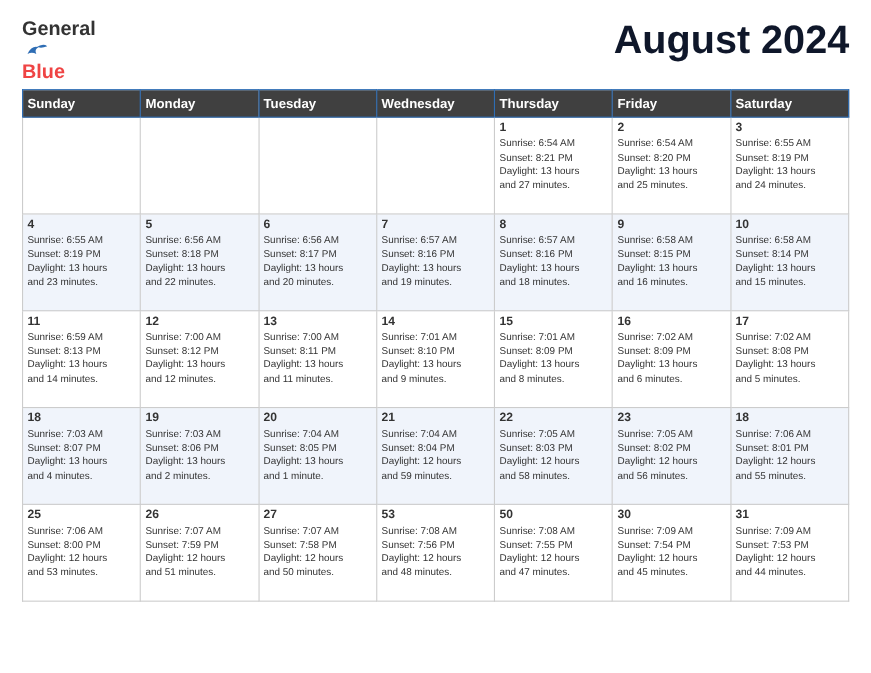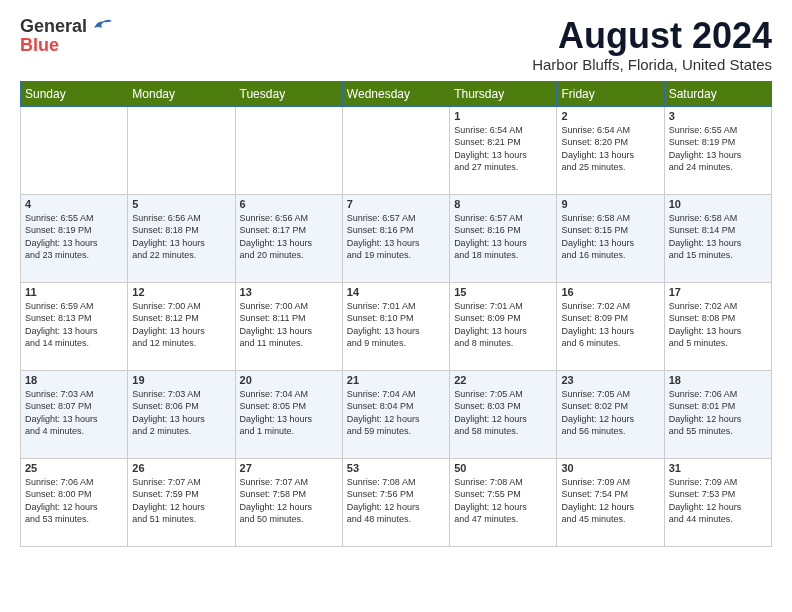--- a/index.html
+++ b/index.html
@@ -33,24 +33,24 @@
     .location {
       font-size: 15px;
       color: #333;
     }
     table {
       width: 100%;
       border-collapse: collapse;
       table-layout: fixed;
     }
     thead th {
-      background: #4d7c0f;
+      background: #404040;
       color: #fff;
       font-size: 12px;
-      font-weight: normal;
+      font-weight: bold;
       padding: 5px 4px;
       text-align: left;
       border: 1px solid #2e6db4;
     }
     tbody td {
       vertical-align: top;
       border: 1px solid #ccc;
       padding: 3px 4px;
       font-size: 9.5px;
       color: #333;
@@ -73,32 +73,31 @@
     }
     .empty-cell {
       background: #fff !important;
     }
   </style>
 </head>
 <body>
 
 <div class="header">
   <div class="logo">
-    <div style="display:flex;align-items:center;gap:2px;">
+    <div style="display:flex;align-items:flex-start;gap:2px;flex-direction:column;">
       <span style="font-size:18px;font-weight:bold;color:#333;">General</span>
       <svg width="22" height="18" viewBox="0 0 22 18" style="margin-left:1px;">
         <path d="M4 10 Q8 2 14 4 Q10 6 12 10 Q8 8 4 10Z" fill="#2e6db4"></path>
         <path d="M12 4 Q18 0 22 3 Q17 5 14 4Z" fill="#2e6db4"></path>
       </svg>
     </div>
     <span style="font-size:18px;font-weight:bold;color:#ef4444;line-height:0.9;">Blue</span>
   </div>
   <div class="title-block">
     <div class="month-title">August 2024</div>
-    <div class="location">Harbor Bluffs, Florida, United States</div>
   </div>
 </div>
 
 <table>
   <thead>
     <tr id="header-row">
         <th>Sunday</th>
         <th>Monday</th>
         <th>Tuesday</th>
         <th>Wednesday</th>

